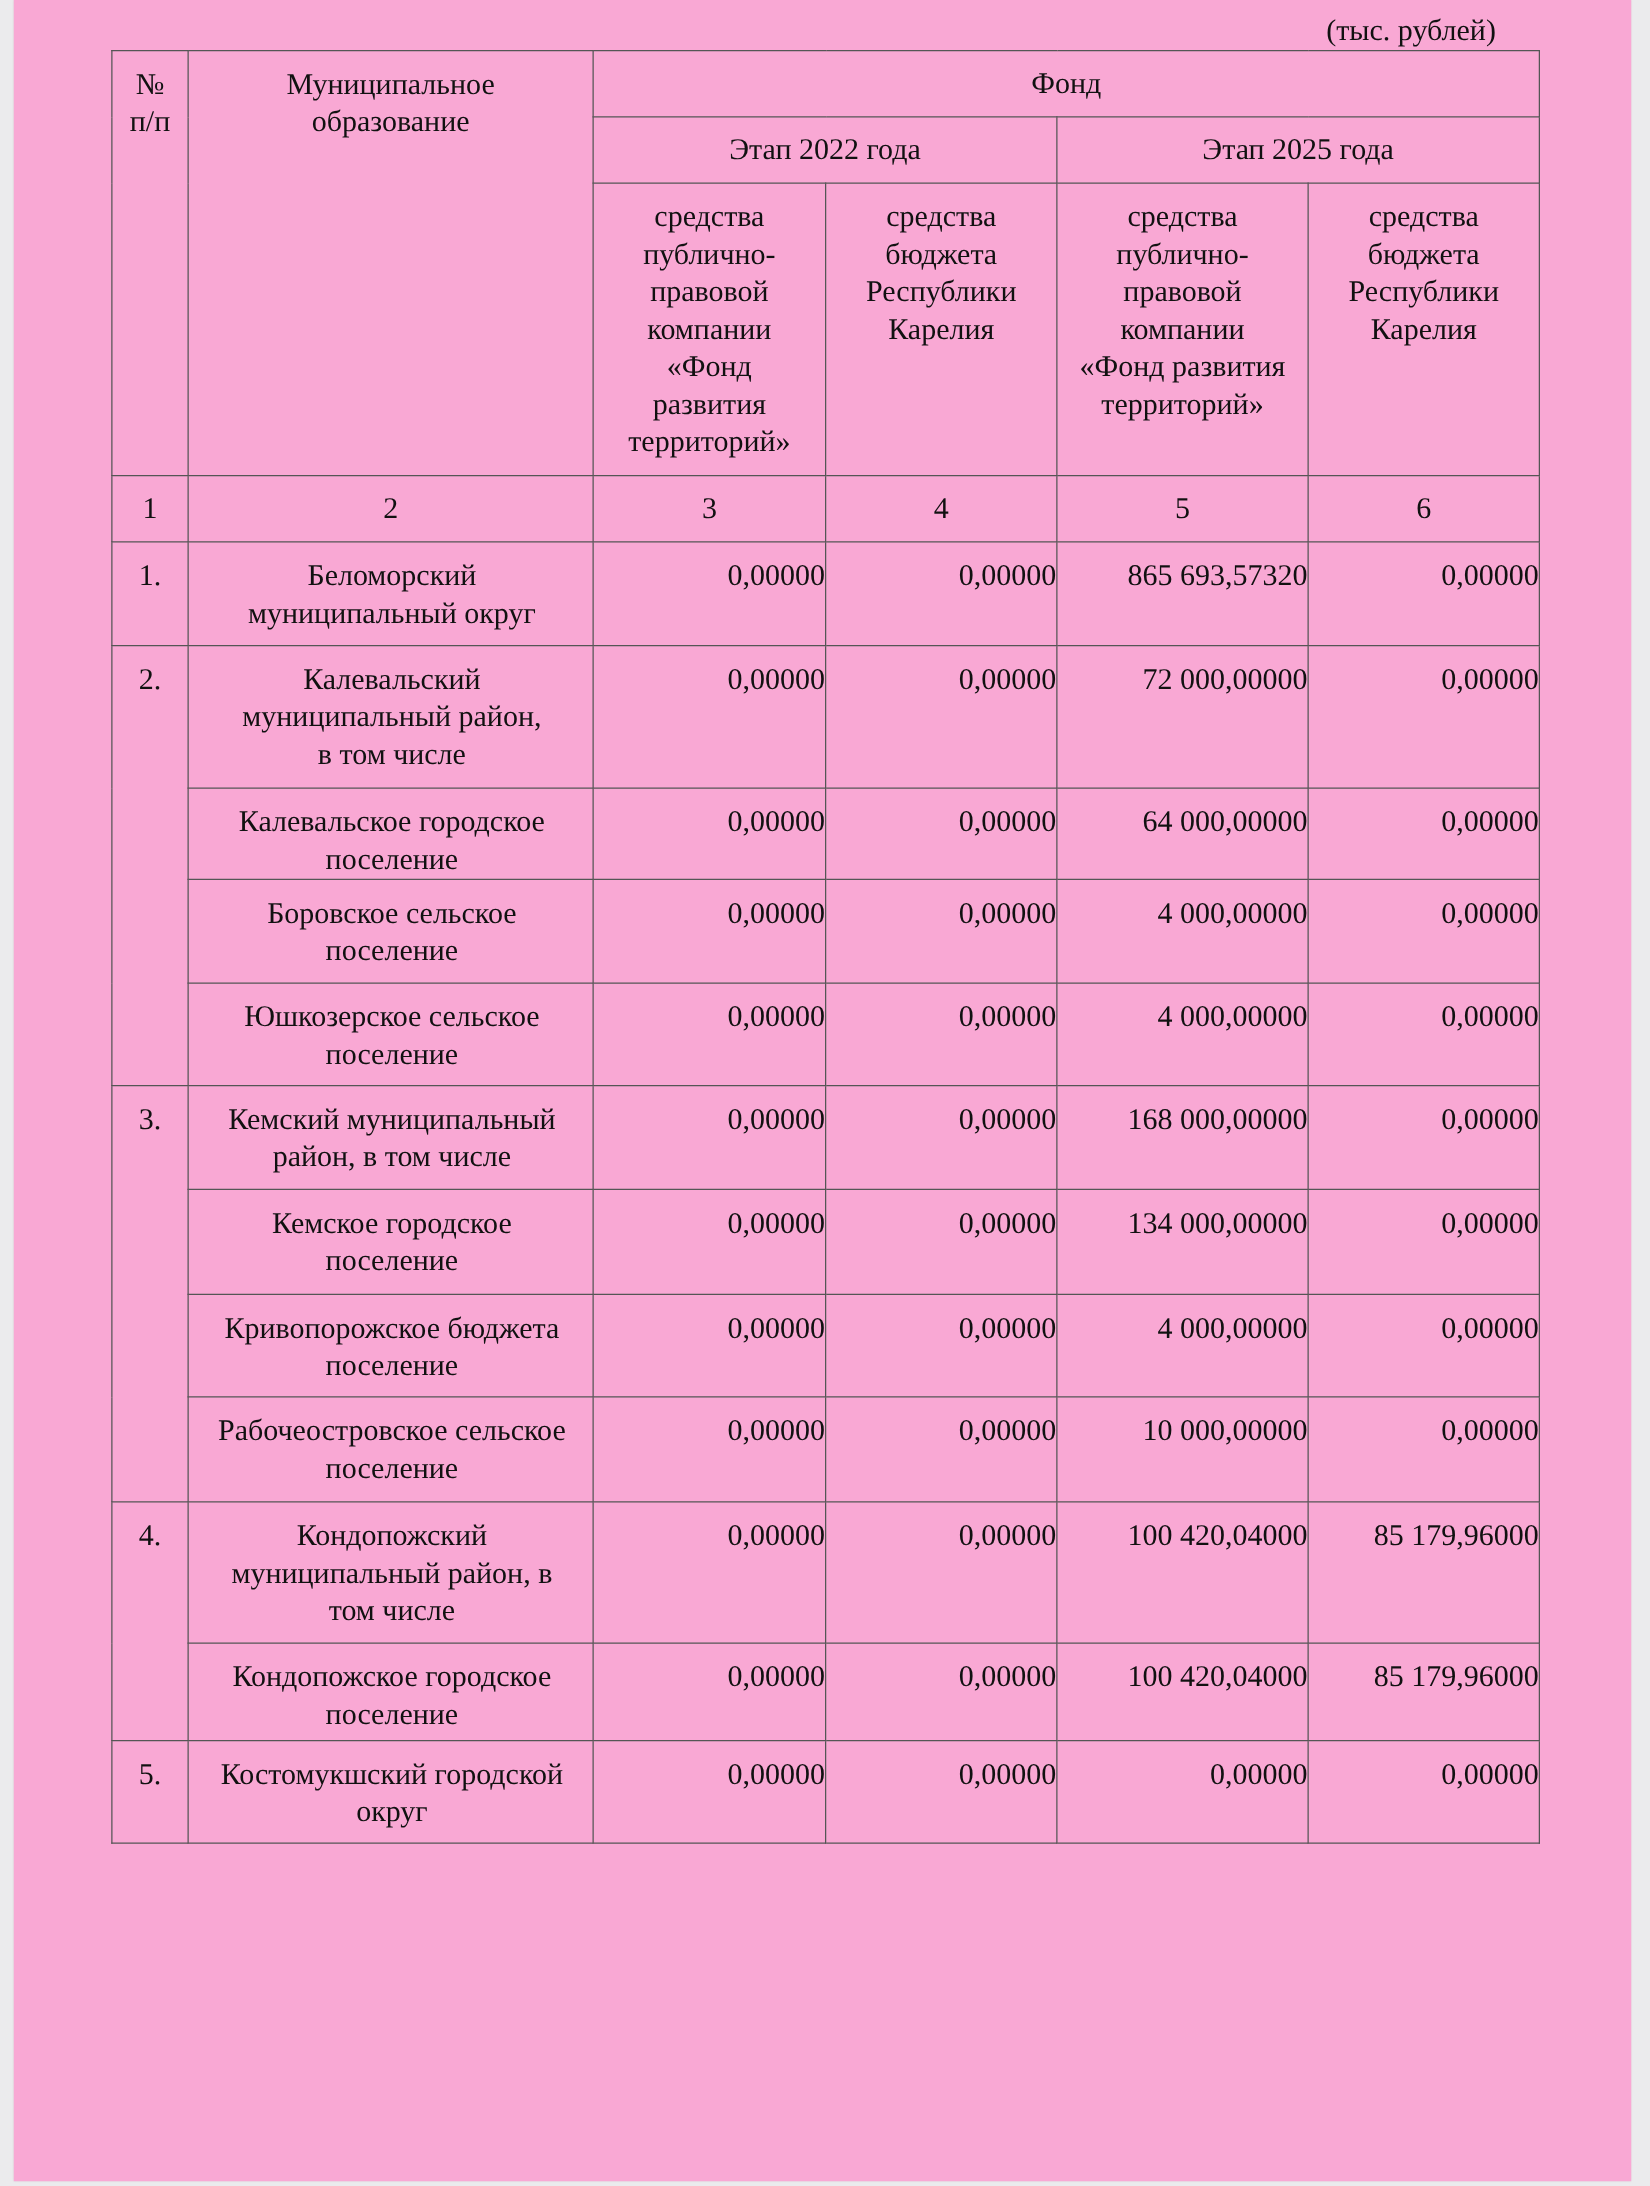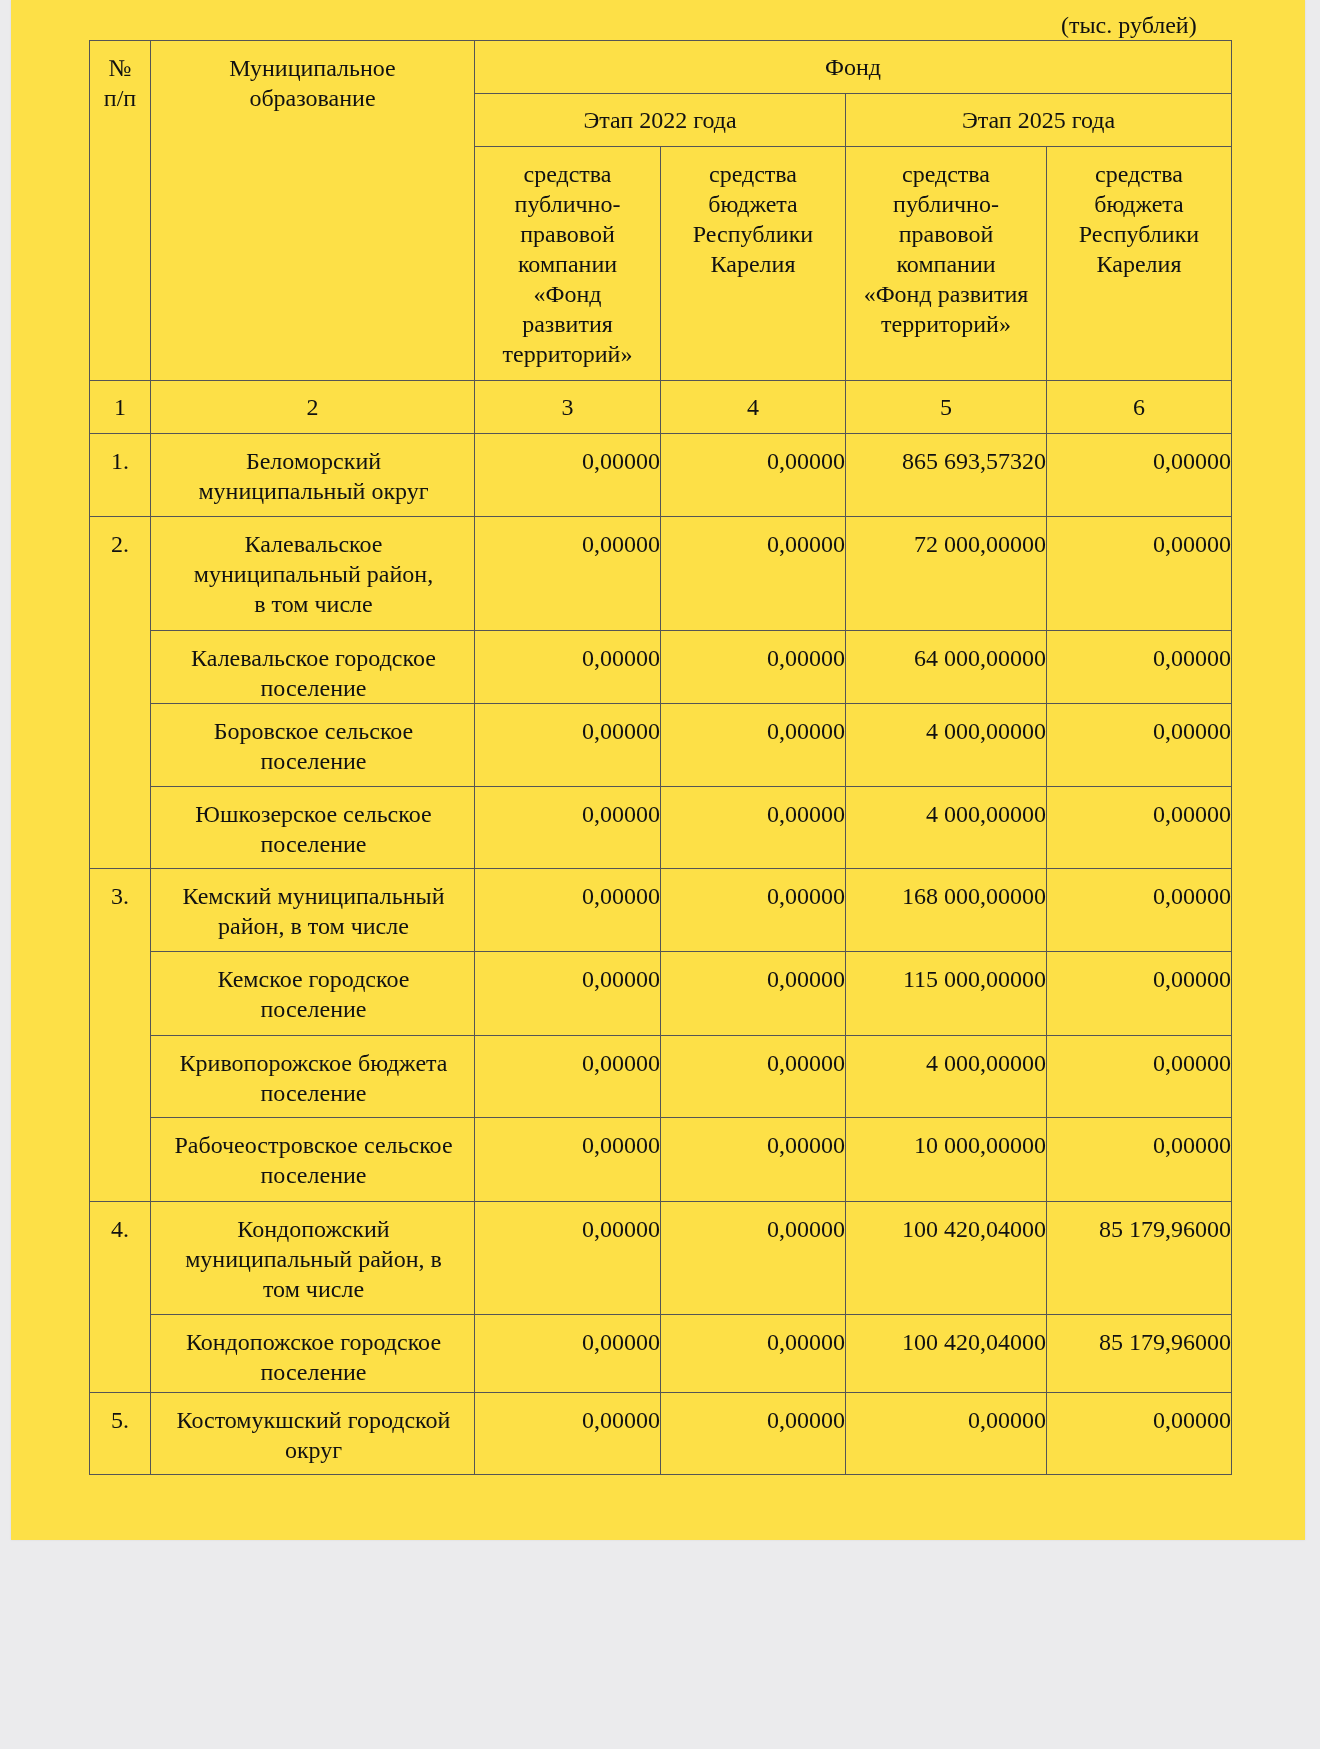--- a/index.html
+++ b/index.html
@@ -1,21 +1,21 @@
 <!DOCTYPE html>
 <html><head>
 <meta charset="utf-8">
 <style>
   html, body { margin:0; padding:0; }
   body {
     width:1320px; height:1749px; background:#ebebed; position:relative; overflow:hidden;
     font-family:"Liberation Serif", "DejaVu Serif", serif; color:#111;
   }
   .page {
-    position:absolute; left:11px; top:0; width:1294px; height:1540px; background:#fde047;
+    position:absolute; left:11px; top:0; width:1294px; height:1745px; background:#f9a8d4;
     box-shadow: 0 0 2px rgba(0,0,0,0.08);
   }
   .unit {
     position:absolute; left:1050px; top:10px; font-size:24px; line-height:30px; white-space:nowrap;
   }
   table {
     position:absolute; left:89px; top:40px; border-collapse:collapse; table-layout:fixed;
     width:1142px;
   }
   td {
@@ -108,21 +108,21 @@
     </td>
     <td class="num pad-t">0,00000</td>
     <td class="num pad-t">0,00000</td>
     <td class="num pad-t">865 693,57320</td>
     <td class="num pad-t">0,00000</td>
   </tr>
 
   <tr style="height:114px">
     <td rowspan="4" class="c pad-t">2.</td>
     <td class="name pad-t">
-      <div>Калевальское</div>
+      <div>Калевальский</div>
       <div>муниципальный район,</div>
       <div>в том числе</div>
     </td>
     <td class="num pad-t">0,00000</td>
     <td class="num pad-t">0,00000</td>
     <td class="num pad-t">72 000,00000</td>
     <td class="num pad-t">0,00000</td>
   </tr>
   <tr style="height:73px">
     <td class="name pad-t">
@@ -166,21 +166,21 @@
     <td class="num pad-t">168 000,00000</td>
     <td class="num pad-t">0,00000</td>
   </tr>
   <tr style="height:84px">
     <td class="name pad-t">
       <div>Кемское городское</div>
       <div>поселение</div>
     </td>
     <td class="num pad-t">0,00000</td>
     <td class="num pad-t">0,00000</td>
-    <td class="num pad-t">115 000,00000</td>
+    <td class="num pad-t">134 000,00000</td>
     <td class="num pad-t">0,00000</td>
   </tr>
   <tr style="height:82px">
     <td class="name pad-t">
       <div>Кривопорожское бюджета</div>
       <div>поселение</div>
     </td>
     <td class="num pad-t">0,00000</td>
     <td class="num pad-t">0,00000</td>
     <td class="num pad-t">4 000,00000</td>

